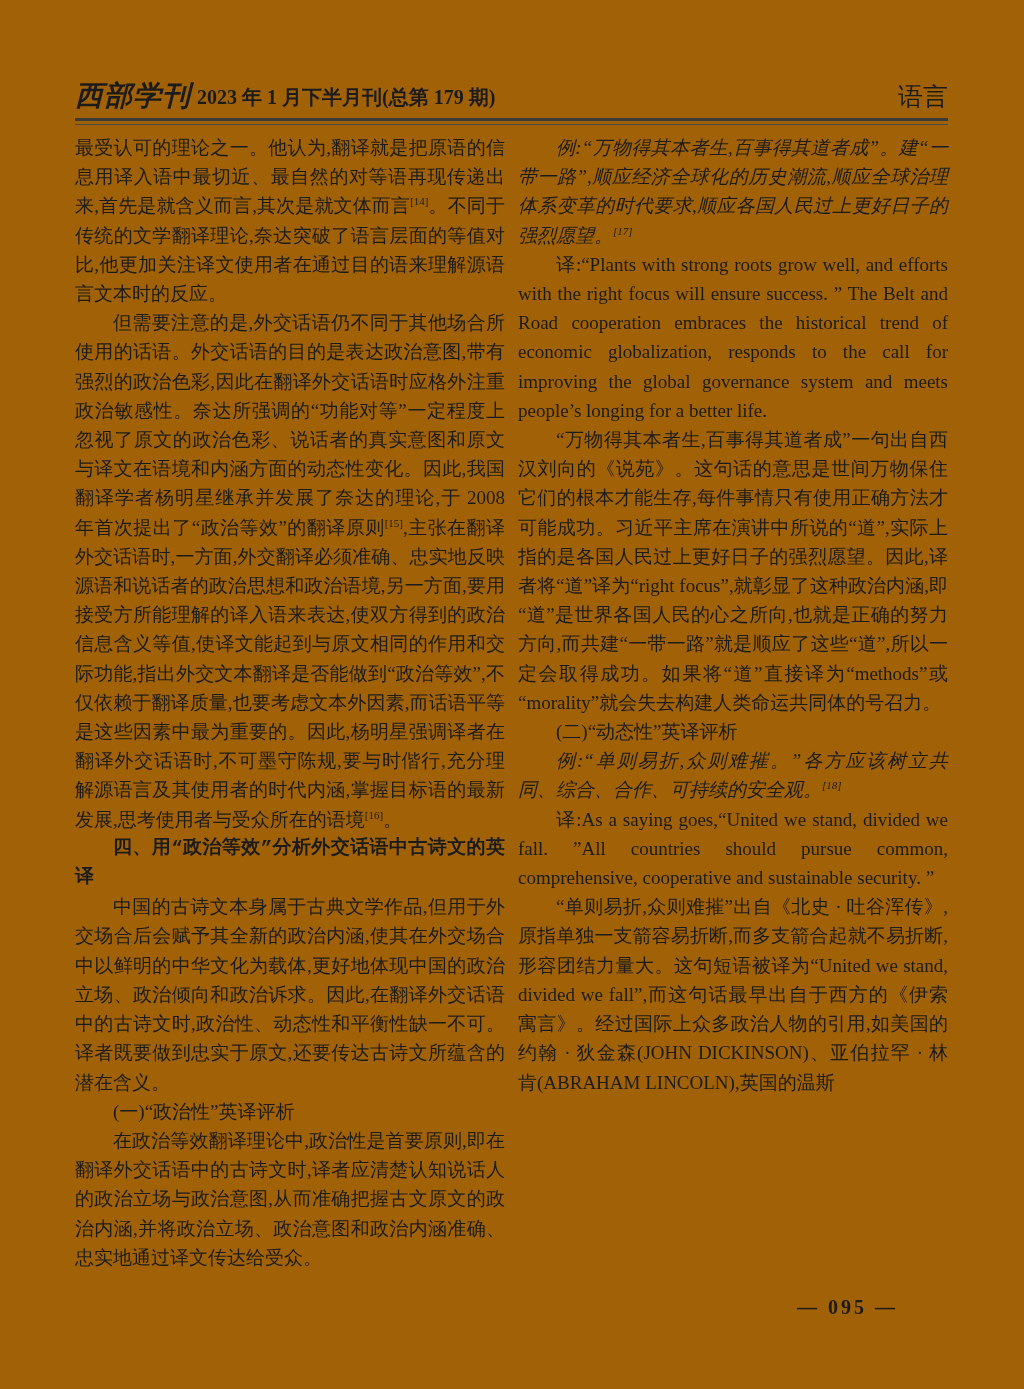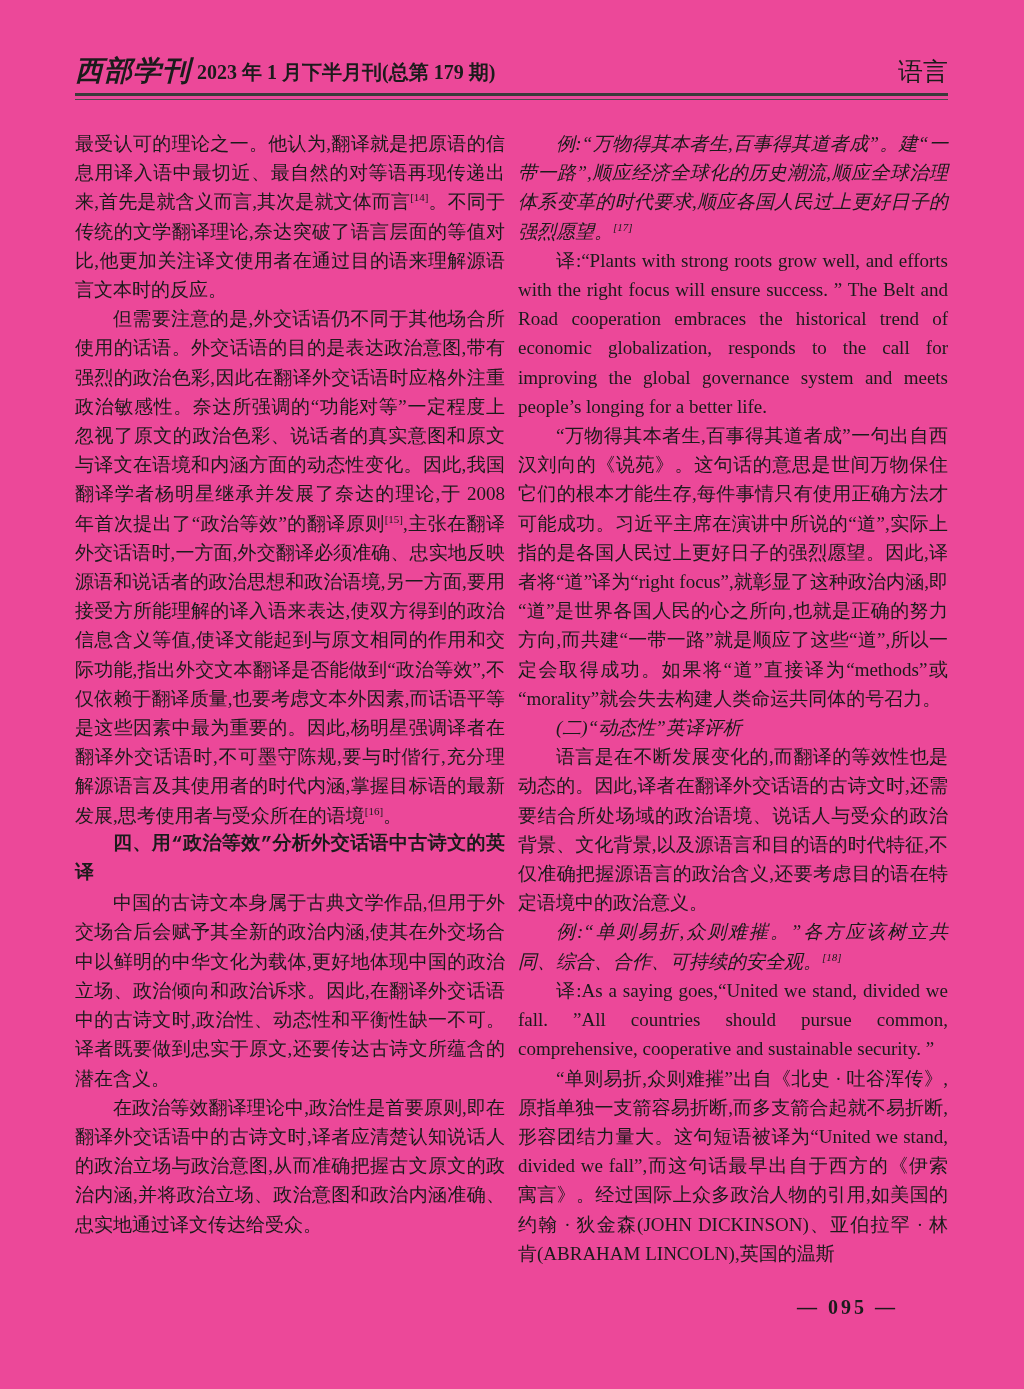--- a/index.html
+++ b/index.html
@@ -6,22 +6,22 @@
   body {
     width: 1024px; height: 1389px;
     background: #ffffff;
     font-family: "Liberation Serif", "DejaVu Serif", serif;
     color: #1b1b1b;
   }
   .page {
     position: relative;
     box-sizing: border-box;
     width: 1024px; height: 1389px;
-    padding: 56px 76px 0 75px;
-    background: #ec4899;
+    padding: 81px 76px 0 75px;
+    background: #a16207;
     overflow: hidden;
   }
   
   .running-head {
     display: flex;
     justify-content: space-between;
     align-items: flex-end;
     padding-bottom: 7px;
   }
   .head-left { display: flex; align-items: flex-end; }
@@ -43,36 +43,36 @@
     line-height: 28px;
   }
   .double-rule { line-height: 0; }
   .double-rule .rule-a { height: 2.5px; background: #3a3a3a; }
   .double-rule .rule-b { height: 1.5px; background: #4a4a4a; margin-top: 3px; }
 
   
   .columns {
     display: flex;
     gap: 13px;
-    margin-top: 29px;
+    margin-top: 8px;
   }
   .column {
     width: 430px;
     font-size: 19px;
     line-height: 29.2px;
     text-align: justify;
   }
   .para { margin: 0; text-indent: 2em; }
   .para.noindent { text-indent: 0; }
   .para.heading {
     font-family: Liberation Mono, monospace;
     font-weight: bold;
     font-size: 19px;
   }
-  .para.subheading { font-style: italic; }
+  .para.subheading { }
   .para.example { font-style: italic; }
   sup.cite {
     font-size: 11px;
     line-height: 0;
     vertical-align: super;
     letter-spacing: 0;
   }
   
   .page-number {
     position: absolute;
@@ -100,28 +100,28 @@
     <div class="rule-a"></div>
     <div class="rule-b"></div>
   </div>
 
   <div class="columns">
     <div class="column">
         <p class="para body noindent">最受认可的理论之一。他认为,翻译就是把原语的信息用译入语中最切近、最自然的对等语再现传递出来,首先是就含义而言,其次是就文体而言<sup class="cite">[14]</sup>。不同于传统的文学翻译理论,奈达突破了语言层面的等值对比,他更加关注译文使用者在通过目的语来理解源语言文本时的反应。</p>
         <p class="para body">但需要注意的是,外交话语仍不同于其他场合所使用的话语。外交话语的目的是表达政治意图,带有强烈的政治色彩,因此在翻译外交话语时应格外注重政治敏感性。奈达所强调的“功能对等”一定程度上忽视了原文的政治色彩、说话者的真实意图和原文与译文在语境和内涵方面的动态性变化。因此,我国翻译学者杨明星继承并发展了奈达的理论,于 2008 年首次提出了“政治等效”的翻译原则<sup class="cite">[15]</sup>,主张在翻译外交话语时,一方面,外交翻译必须准确、忠实地反映源语和说话者的政治思想和政治语境,另一方面,要用接受方所能理解的译入语来表达,使双方得到的政治信息含义等值,使译文能起到与原文相同的作用和交际功能,指出外交文本翻译是否能做到“政治等效”,不仅依赖于翻译质量,也要考虑文本外因素,而话语平等是这些因素中最为重要的。因此,杨明星强调译者在翻译外交话语时,不可墨守陈规,要与时偕行,充分理解源语言及其使用者的时代内涵,掌握目标语的最新发展,思考使用者与受众所在的语境<sup class="cite">[16]</sup>。</p>
         <p class="para heading">四、用“政治等效”分析外交话语中古诗文的英译</p>
         <p class="para body">中国的古诗文本身属于古典文学作品,但用于外交场合后会赋予其全新的政治内涵,使其在外交场合中以鲜明的中华文化为载体,更好地体现中国的政治立场、政治倾向和政治诉求。因此,在翻译外交话语中的古诗文时,政治性、动态性和平衡性缺一不可。译者既要做到忠实于原文,还要传达古诗文所蕴含的潜在含义。</p>
+        <p class="para subheading">(一)“政治性”英译评析</p>
         <p class="para body">在政治等效翻译理论中,政治性是首要原则,即在翻译外交话语中的古诗文时,译者应清楚认知说话人的政治立场与政治意图,从而准确把握古文原文的政治内涵,并将政治立场、政治意图和政治内涵准确、忠实地通过译文传达给受众。</p>
       </div>
     <div class="column">
         <p class="para example">例:“万物得其本者生,百事得其道者成”。建“一带一路”,顺应经济全球化的历史潮流,顺应全球治理体系变革的时代要求,顺应各国人民过上更好日子的强烈愿望。<sup class="cite">[17]</sup></p>
         <p class="para body">译:“Plants with strong roots grow well, and efforts with the right focus will ensure success. ” The Belt and Road cooperation embraces the historical trend of economic globalization, responds to the call for improving the global governance system and meets people’s longing for a better life.</p>
         <p class="para body">“万物得其本者生,百事得其道者成”一句出自西汉刘向的《说苑》。这句话的意思是世间万物保住它们的根本才能生存,每件事情只有使用正确方法才可能成功。习近平主席在演讲中所说的“道”,实际上指的是各国人民过上更好日子的强烈愿望。因此,译者将“道”译为“right focus”,就彰显了这种政治内涵,即“道”是世界各国人民的心之所向,也就是正确的努力方向,而共建“一带一路”就是顺应了这些“道”,所以一定会取得成功。如果将“道”直接译为“methods”或“morality”就会失去构建人类命运共同体的号召力。</p>
         <p class="para subheading">(二)“动态性”英译评析</p>
-        <p class="para body">语言是在不断发展变化的,而翻译的等效性也是动态的。因此,译者在翻译外交话语的古诗文时,还需要结合所处场域的政治语境、说话人与受众的政治背景、文化背景,以及源语言和目的语的时代特征,不仅准确把握源语言的政治含义,还要考虑目的语在特定语境中的政治意义。</p>
         <p class="para example">例:“单则易折,众则难摧。”各方应该树立共同、综合、合作、可持续的安全观。<sup class="cite">[18]</sup></p>
         <p class="para body">译:As a saying goes,“United we stand, divided we fall. ”All countries should pursue common, comprehensive, cooperative and sustainable security. ”</p>
         <p class="para body">“单则易折,众则难摧”出自《北史 · 吐谷浑传》,原指单独一支箭容易折断,而多支箭合起就不易折断,形容团结力量大。这句短语被译为“United we stand, divided we fall”,而这句话最早出自于西方的《伊索寓言》。经过国际上众多政治人物的引用,如美国的约翰 · 狄金森(JOHN DICKINSON)、亚伯拉罕 · 林肯(ABRAHAM LINCOLN),英国的温斯</p>
       </div>
   </div>
 
   <div class="page-number">— 095 —</div>
 
 </div>
 

